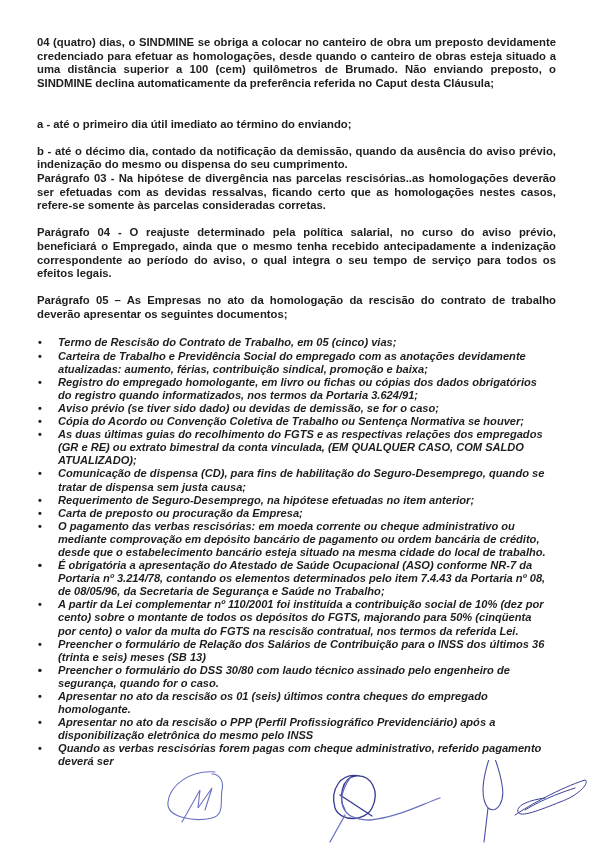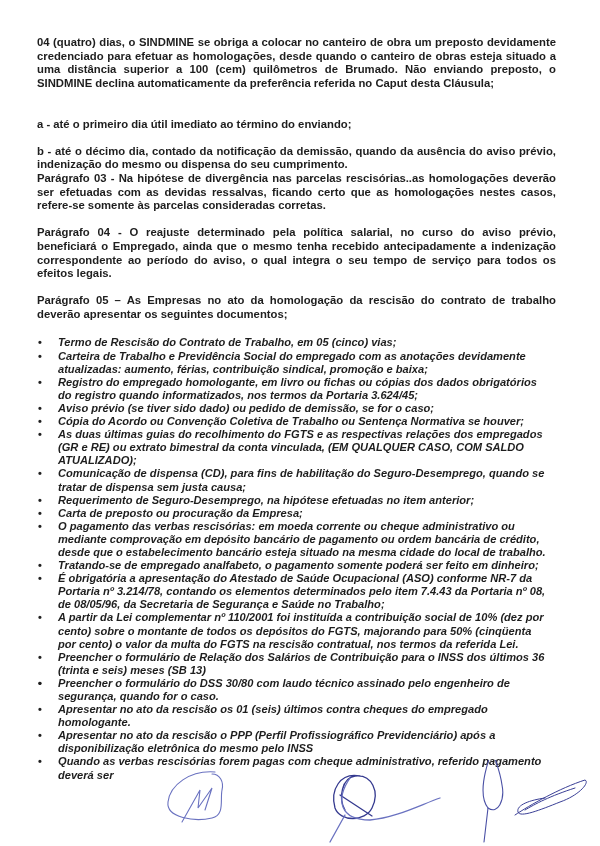--- a/index.html
+++ b/index.html
@@ -41,29 +41,29 @@
   <p class="para">b - até o décimo dia, contado da notificação da demissão, quando da ausência do aviso prévio, indenização do mesmo ou dispensa do seu cumprimento.</p>
   <p class="para">Parágrafo 03 - Na hipótese de divergência nas parcelas rescisórias..as homologações deverão ser efetuadas com as devidas ressalvas, ficando certo que as homologações nestes casos, refere-se somente às parcelas consideradas corretas.</p>
   <div class="gap"></div>
   <p class="para">Parágrafo 04 - O reajuste determinado pela política salarial, no curso do aviso prévio, beneficiará o Empregado, ainda que o mesmo tenha recebido antecipadamente a indenização correspondente ao período do aviso, o qual integra o seu tempo de serviço para todos os efeitos legais.</p>
   <div class="gap"></div>
   <p class="para">Parágrafo 05 – As Empresas no ato da homologação da rescisão do contrato de trabalho deverão apresentar os seguintes documentos;</p>
   <div class="gap" style="height:15px"></div>
   <ul class="docs" id="docs-list">
       <li><span class="bullet">•</span><span>Termo de Rescisão do Contrato de Trabalho, em 05 (cinco) vias;</span></li>
       <li><span class="bullet">•</span><span>Carteira de Trabalho e Previdência Social do empregado com as anotações devidamente atualizadas: aumento, férias, contribuição sindical, promoção e baixa;</span></li>
-      <li><span class="bullet">•</span><span>Registro do empregado homologante, em livro ou fichas ou cópias dos dados obrigatórios do registro quando informatizados, nos termos da Portaria 3.624/45;</span></li>
-      <li><span class="bullet">•</span><span>Aviso prévio (se tiver sido dado) ou pedido de demissão, se for o caso;</span></li>
+      <li><span class="bullet">•</span><span>Registro do empregado homologante, em livro ou fichas ou cópias dos dados obrigatórios do registro quando informatizados, nos termos da Portaria 3.624/91;</span></li>
+      <li><span class="bullet">•</span><span>Aviso prévio (se tiver sido dado) ou devidas de demissão, se for o caso;</span></li>
       <li><span class="bullet">•</span><span>Cópia do Acordo ou Convenção Coletiva de Trabalho ou Sentença Normativa se houver;</span></li>
       <li><span class="bullet">•</span><span>As duas últimas guias do recolhimento do FGTS e as respectivas relações dos empregados (GR e RE) ou extrato bimestral da conta vinculada, (EM QUALQUER CASO, COM SALDO ATUALIZADO);</span></li>
       <li><span class="bullet">•</span><span>Comunicação de dispensa (CD), para fins de habilitação do Seguro-Desemprego, quando se tratar de dispensa sem justa causa;</span></li>
       <li><span class="bullet">•</span><span>Requerimento de Seguro-Desemprego, na hipótese efetuadas no item anterior;</span></li>
       <li><span class="bullet">•</span><span>Carta de preposto ou procuração da Empresa;</span></li>
       <li><span class="bullet">•</span><span>O pagamento das verbas rescisórias: em moeda corrente ou cheque administrativo ou mediante comprovação em depósito bancário de pagamento ou ordem bancária de crédito, desde que o estabelecimento bancário esteja situado na mesma cidade do local de trabalho.</span></li>
-      <li><span class="bullet">•</span><span>Tratando-se de empregado analfabeto, o pagamento somente poderá ser feito em dinheiro;</span></li>
+      <li><span class="bullet">•</span></li>
       <li><span class="bullet">•</span><span>É obrigatória a apresentação do Atestado de Saúde Ocupacional (ASO) conforme NR-7 da Portaria nº 3.214/78, contando os elementos determinados pelo item 7.4.43 da Portaria nº 08, de 08/05/96, da Secretaria de Segurança e Saúde no Trabalho;</span></li>
       <li><span class="bullet">•</span><span>A partir da Lei complementar nº 110/2001 foi instituída a contribuição social de 10% (dez por cento) sobre o montante de todos os depósitos do FGTS, majorando para 50% (cinqüenta por cento) o valor da multa do FGTS na rescisão contratual, nos termos da referida Lei.</span></li>
       <li><span class="bullet">•</span><span>Preencher o formulário de Relação dos Salários de Contribuição para o INSS dos últimos 36 (trinta e seis) meses (SB 13)</span></li>
       <li><span class="bullet">•</span></li>
       <li><span class="bullet">•</span><span>Preencher o formulário do DSS 30/80 com laudo técnico assinado pelo engenheiro de segurança, quando for o caso.</span></li>
       <li><span class="bullet">•</span><span>Apresentar no ato da rescisão os 01 (seis) últimos contra cheques do empregado homologante.</span></li>
       <li><span class="bullet">•</span><span>Apresentar no ato da rescisão o PPP (Perfil Profissiográfico Previdenciário) após a disponibilização eletrônica do mesmo pelo INSS</span></li>
       <li><span class="bullet">•</span><span>Quando as verbas rescisórias forem pagas com cheque administrativo, referido pagamento deverá ser</span></li>
     </ul>
 </div>

